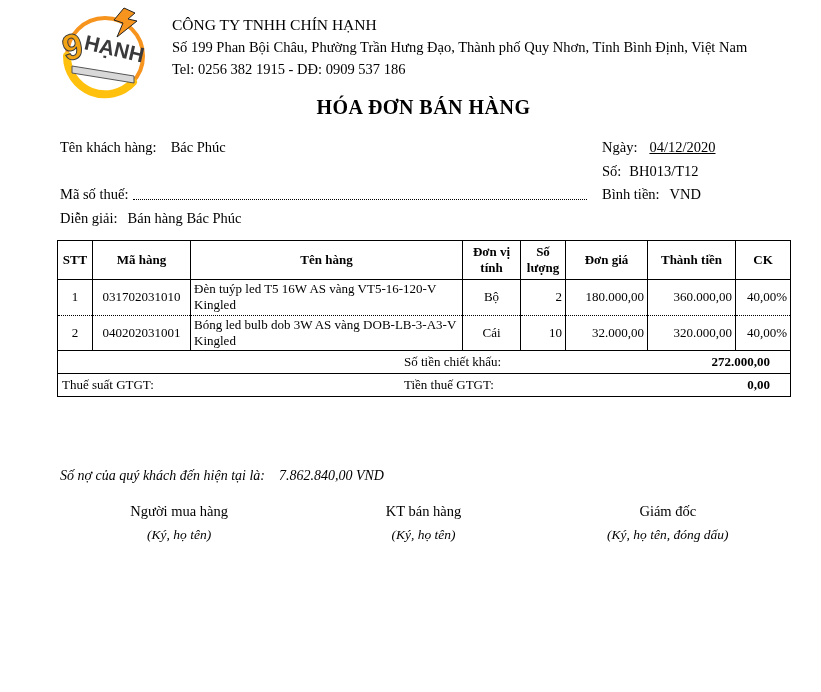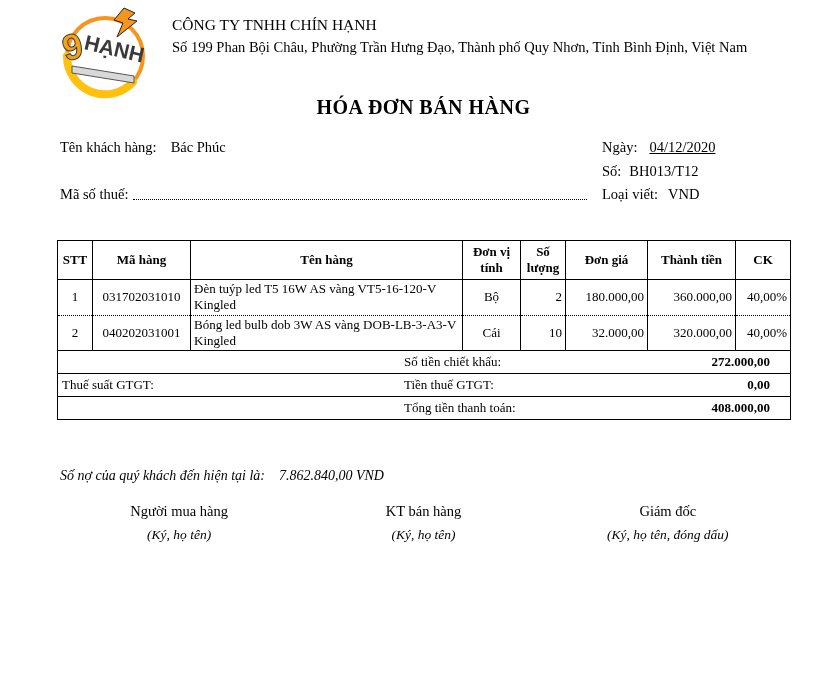--- a/index.html
+++ b/index.html
@@ -67,39 +67,43 @@
     <path d="M 9 50 A 38 38 0 0 0 75 76" fill="none" stroke-width="8" stroke-linecap="round" stroke="#FFC10E"></path>
     <path d="M 66 2 L 77 7 L 70 13 L 79 15 L 59 31 L 65 17 L 56 14 Z" stroke="#222222" stroke-width="1" fill="#F7941D"></path>
     <path d="M 14 60 L 76 70 L 76 77 L 14 67 Z" stroke="#555555" stroke-width="1" fill="#D8D8D8"></path>
     <text x="4" y="52" font-size="36" font-weight="bold" stroke="#3A3A3C" stroke-width="1" font-family="Liberation Sans, sans-serif" transform="rotate(-12 20 38)" fill="#F2A414">9</text>
     <text x="26" y="44" font-size="21" font-weight="bold" font-family="Liberation Sans, sans-serif" transform="rotate(13 30 40)" fill="#3A3A3C">HẠNH</text>
   </svg>
 
   <div class="company">
     <div class="name">CÔNG TY TNHH CHÍN HẠNH</div>
     <div class="addr">Số 199 Phan Bội Châu, Phường Trần Hưng Đạo, Thành phố Quy Nhơn, Tỉnh Bình Định, Việt Nam</div>
+    <div class="tel">Tel: 0256 382 1915 - DĐ: 0909 537 186</div>
   </div>
 
   <div class="title">HÓA ĐƠN BÁN HÀNG</div>
 
   <div class="info-row r1l">
     <span>Tên khách hàng:</span><span class="v14">Bác Phúc</span>
   </div>
   <div class="info-row r1r">
     <span>Ngày:</span><span class="v12">04/12/2020</span>
   </div>
   <div class="info-row r2r">
     <span>Số:</span><span class="v8">BH013/T12</span>
   </div>
   <div class="info-row r3l">
     <span>Mã số thuế:</span>
       <span class="dotfill"></span>
   </div>
   <div class="info-row r3r">
-    <span>Loại viết:</span><span class="v10">VND</span>
+    <span>Bình tiền:</span><span class="v10">VND</span>
+  </div>
+  <div class="info-row r4l">
+    <span>Diễn giải:</span><span class="v10">Bán hàng Bác Phúc</span>
   </div>
 
   <table class="items">
     <colgroup>
       <col style="width:35px">
         <col style="width:98px">
         <col style="width:272px">
       <col style="width:58px">
         <col style="width:45px">
         <col style="width:82px">
@@ -149,28 +153,20 @@
       </tr>
       <tr class="sum">
         <td colspan="8">
             <div class="sumline">
           <span class="leftlab">Thuế suất GTGT:</span>
           <span class="mid">Tiền thuế GTGT:</span>
           <span class="val">0,00</span>
         </div>
           </td>
       </tr>
-      <tr class="sum">
-        <td colspan="8">
-            <div class="sumline">
-          <span class="mid">Tổng tiền thanh toán:</span>
-          <span class="val">408.000,00</span>
-        </div>
-          </td>
-      </tr>
     </tbody>
   </table>
 
   <div class="debt">
     <span>Số nợ của quý khách đến hiện tại là:</span>
     <span class="dval">7.862.840,00 VND</span>
   </div>
 
   <div class="signs">
     <div class="sign">

